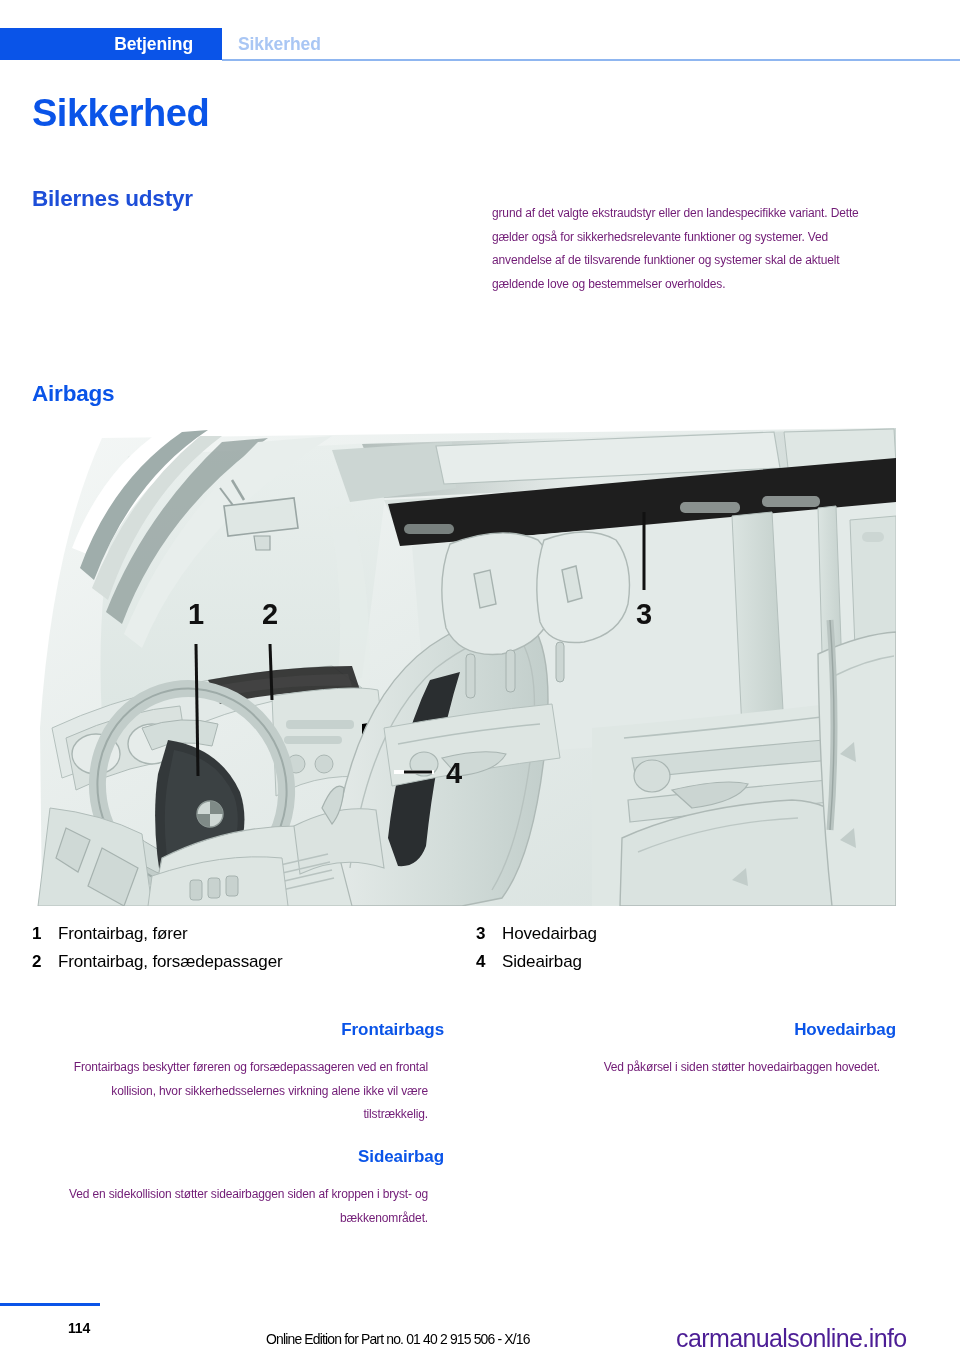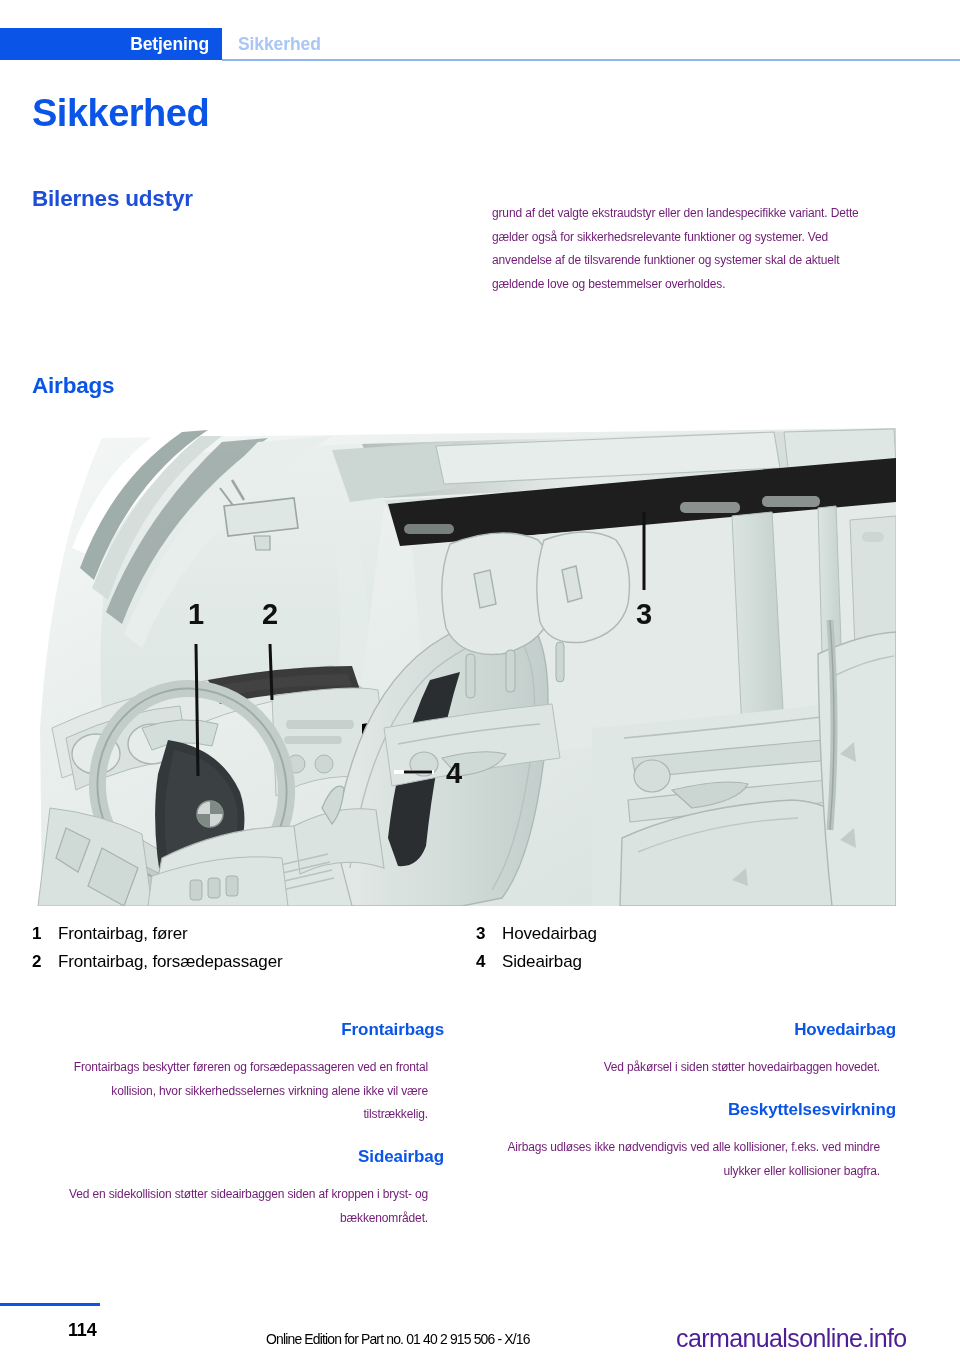--- a/index.html
+++ b/index.html
@@ -30,21 +30,21 @@
     left: 0;
     top: 0;
     height: 32px;
     background: #0a54e8;
     color: #ffffff;
     font-size: 17.5px;
     font-weight: bold;
     display: flex;
     align-items: center;
     justify-content: flex-end;
-    padding-right: 13px;
+    padding-right: 29px;
     box-sizing: border-box;
     width: 222px;
     letter-spacing: -0.1px;
   }
   .header-tab-inactive {
     position: absolute;
     left: 238px;
     top: 0;
     height: 32px;
     color: #a9c6f4;
@@ -110,21 +110,21 @@
     font-size: 12px;
     line-height: 23.5px;
     color: #701a75;
     letter-spacing: -0.15px;
   }
 
   
   .airbags-head {
     position: absolute;
     left: 32px;
-    top: 373px;
+    top: 381px;
     font-size: 22.5px;
     font-weight: bold;
     color: #0a54e8;
     letter-spacing: -0.2px;
   }
 
   
   .illustration {
     position: absolute;
     left: 32px;
@@ -167,21 +167,21 @@
     left: 0;
     top: 1303px;
     width: 100px;
     height: 3px;
     background: #0a54e8;
   }
   .page-number {
     position: absolute;
     left: 68px;
     top: 1320px;
-    font-size: 18px;
+    font-size: 14px;
     font-weight: bold;
     color: #000000;
     letter-spacing: -0.2px;
   }
   .footer-note {
     position: absolute;
     left: 266px;
     top: 1330px;
     font-size: 15px;
     color: #000000;
@@ -461,22 +461,18 @@
     <h3 class="sub-head">Sideairbag</h3>
     <p class="body">Ved en sidekollision støtter sideairbaggen siden af kroppen i bryst- og bækkenområdet.</p>
   </div>
 </div>
 
 <div class="lower-right">
   <div class="block">
     <h3 class="sub-head">Hovedairbag</h3>
     <p class="body">Ved påkørsel i siden støtter hovedairbaggen hovedet.</p>
   </div>
-  <div class="block">
-    <h3 class="sub-head">Beskyttelsesvirkning</h3>
-    <p class="body">Airbags udløses ikke nødvendigvis ved alle kollisioner, f.eks. ved mindre ulykker eller kollisioner bagfra.</p>
-  </div>
 </div>
 
 <div class="footer-rule"></div>
 <div class="page-number">114</div>
 <div class="footer-note">Online Edition for Part no. 01 40 2 915 506 - X/16</div>
 <div class="watermark">carmanualsonline.info</div>
 
 </body></html>

